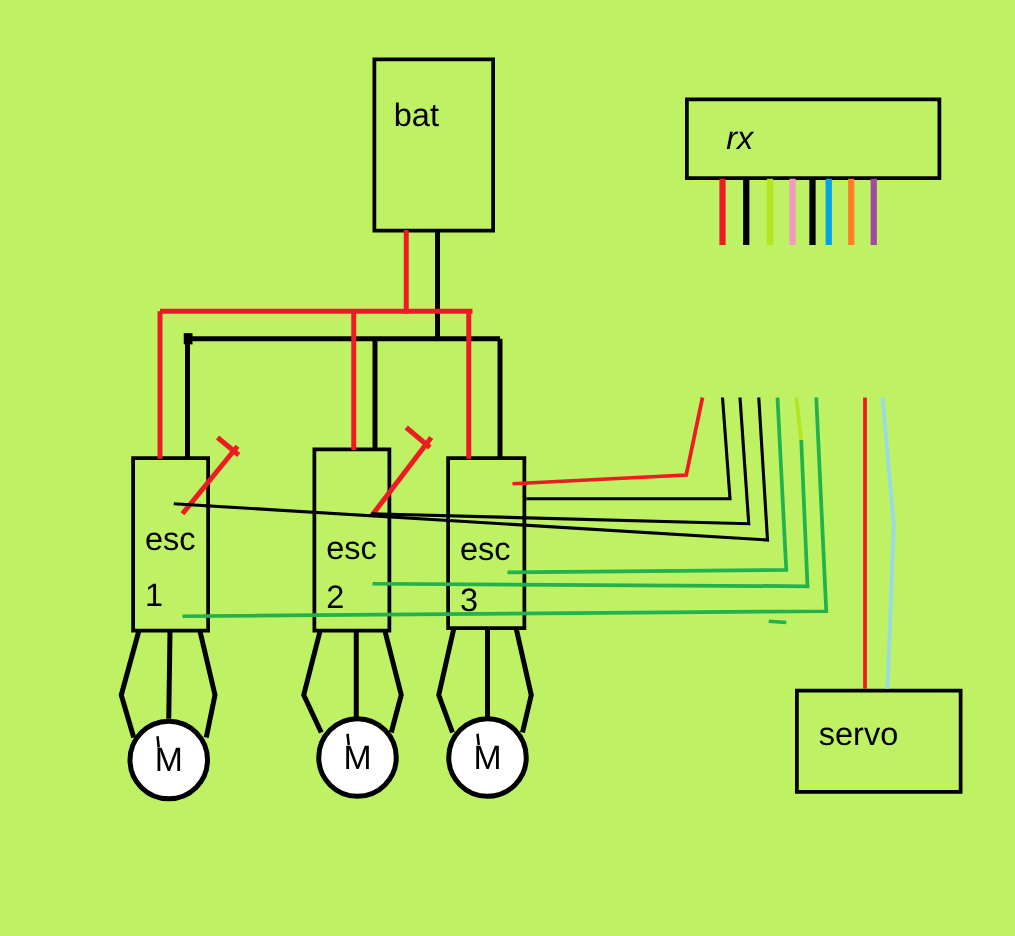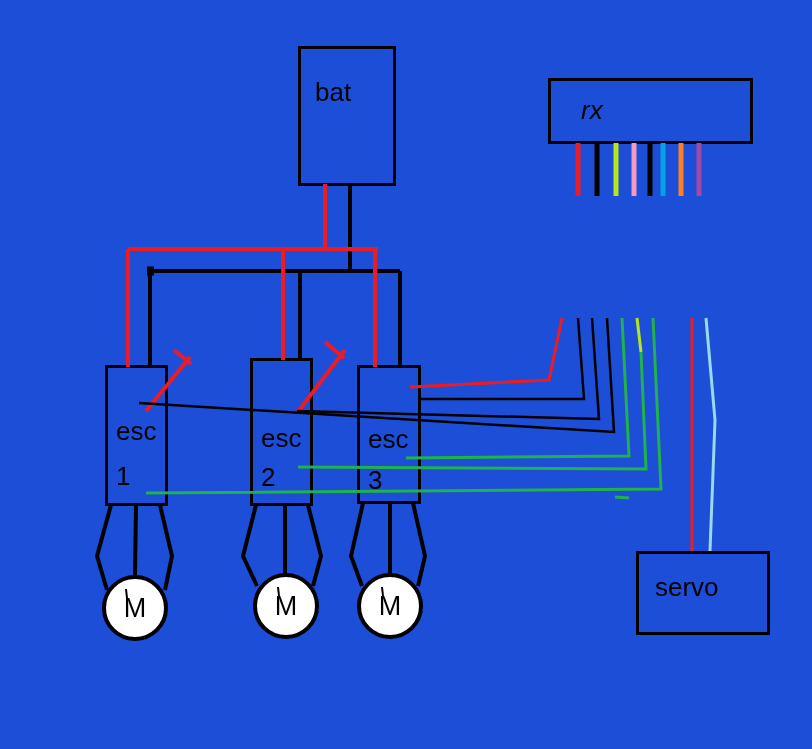--- a/index.html
+++ b/index.html
@@ -2,21 +2,21 @@
 <html><head>
 <meta charset="utf-8">
 <style>
   * { margin:0; padding:0; box-sizing:border-box; }
   html,body { background:#ffffff; }
   body { font-family:"Liberation Sans", sans-serif; }
 
   .canvas {
     position:relative;
     width:812px; height:749px;
-    background:#1d4ed8;
+    background:#bef264;
     overflow:hidden;
   }
 
   .box {
     position:absolute;
     border:3px solid #000;
     background:transparent;
     color:#000;
     font-size:26px;
     line-height:27px;

